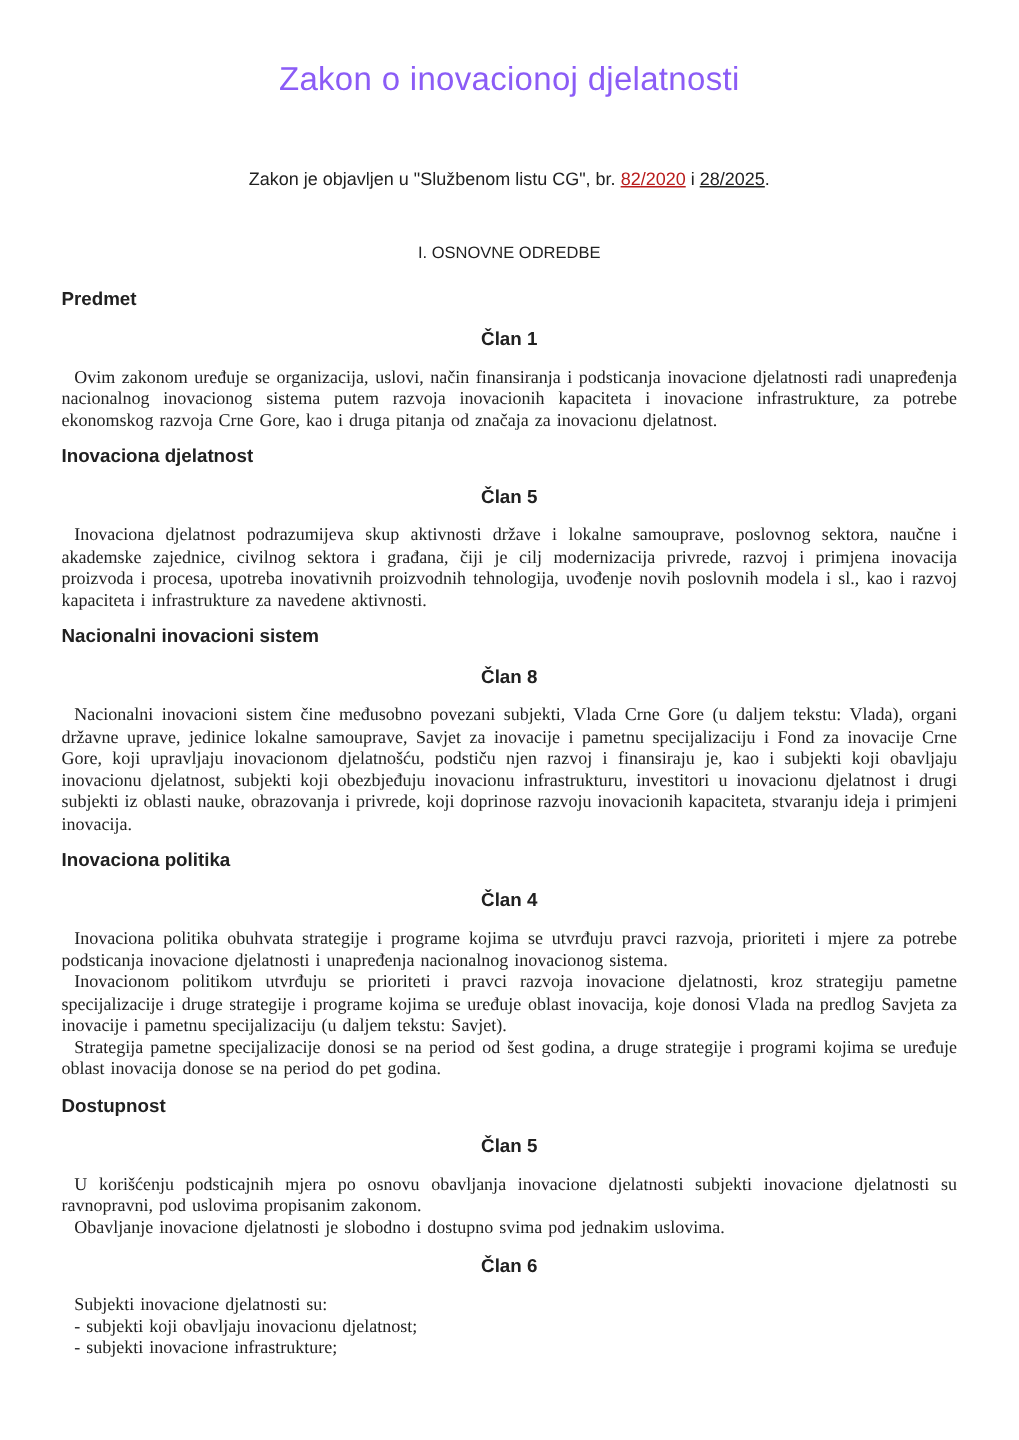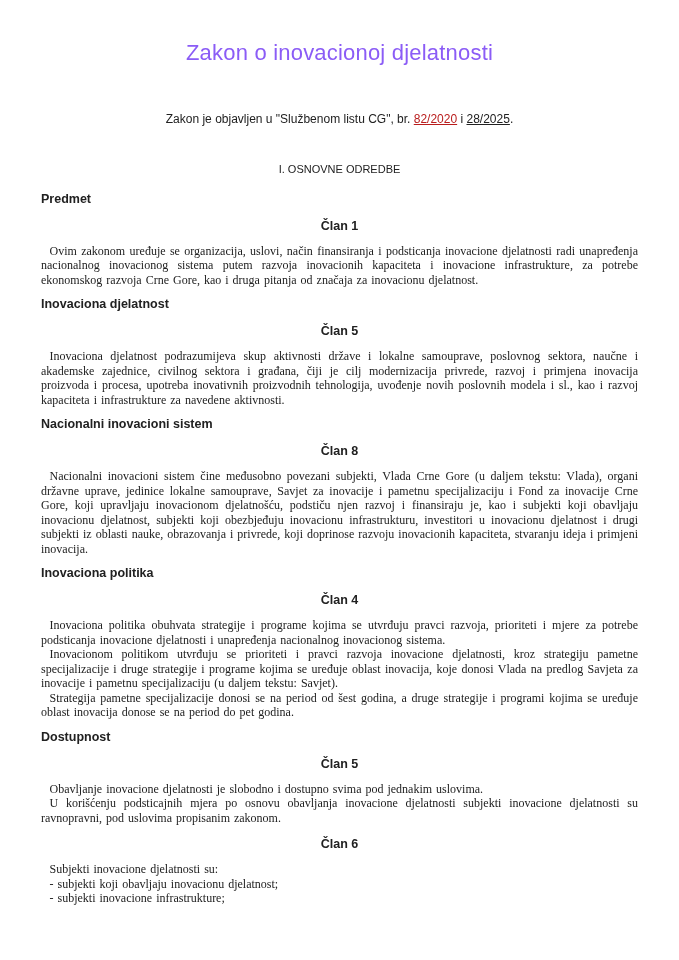--- a/index.html
+++ b/index.html
@@ -98,21 +98,21 @@
   <p class="para">Nacionalni inovacioni sistem čine međusobno povezani subjekti, Vlada Crne Gore (u daljem tekstu: Vlada), organi državne uprave, jedinice lokalne samouprave, Savjet za inovacije i pametnu specijalizaciju i Fond za inovacije Crne Gore, koji upravljaju inovacionom djelatnošću, podstiču njen razvoj i finansiraju je, kao i subjekti koji obavljaju inovacionu djelatnost, subjekti koji obezbjeđuju inovacionu infrastrukturu, investitori u inovacionu djelatnost i drugi subjekti iz oblasti nauke, obrazovanja i privrede, koji doprinose razvoju inovacionih kapaciteta, stvaranju ideja i primjeni inovacija.</p>
 
   <h3 class="subheading">Inovaciona politika</h3>
   <h4 class="article-label">Član 4</h4>
   <p class="para">Inovaciona politika obuhvata strategije i programe kojima se utvrđuju pravci razvoja, prioriteti i mjere za potrebe podsticanja inovacione djelatnosti i unapređenja nacionalnog inovacionog sistema.</p>
   <p class="para">Inovacionom politikom utvrđuju se prioriteti i pravci razvoja inovacione djelatnosti, kroz strategiju pametne specijalizacije i druge strategije i programe kojima se uređuje oblast inovacija, koje donosi Vlada na predlog Savjeta za inovacije i pametnu specijalizaciju (u daljem tekstu: Savjet).</p>
   <p class="para">Strategija pametne specijalizacije donosi se na period od šest godina, a druge strategije i programi kojima se uređuje oblast inovacija donose se na period do pet godina.</p>
 
   <h3 class="subheading">Dostupnost</h3>
   <h4 class="article-label">Član 5</h4>
+  <p class="para">U korišćenju podsticajnih mjera po osnovu obavljanja inovacione djelatnosti subjekti inovacione djelatnosti su ravnopravni, pod uslovima propisanim zakonom.</p>
   <p class="para">Obavljanje inovacione djelatnosti je slobodno i dostupno svima pod jednakim uslovima.</p>
-  <p class="para">U korišćenju podsticajnih mjera po osnovu obavljanja inovacione djelatnosti subjekti inovacione djelatnosti su ravnopravni, pod uslovima propisanim zakonom.</p>
 
   <h4 class="article-label">Član 6</h4>
   <p class="para">Subjekti inovacione djelatnosti su:</p>
   <p class="para">- subjekti koji obavljaju inovacionu djelatnost;</p>
   <p class="para">- subjekti inovacione infrastrukture;</p>
 
 </div>
 
 </body></html>

